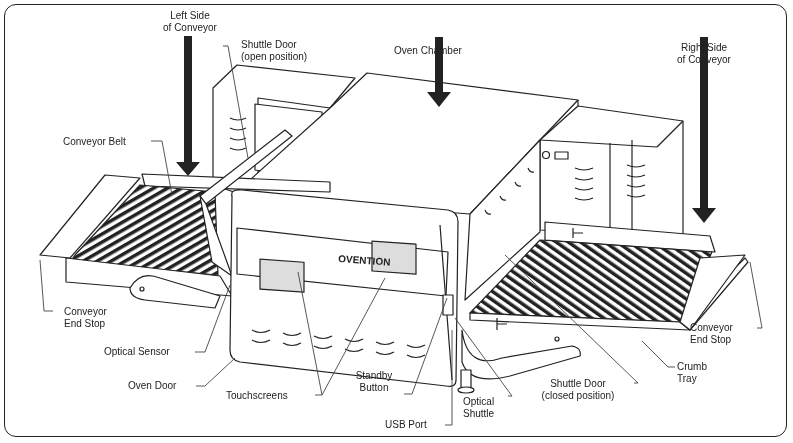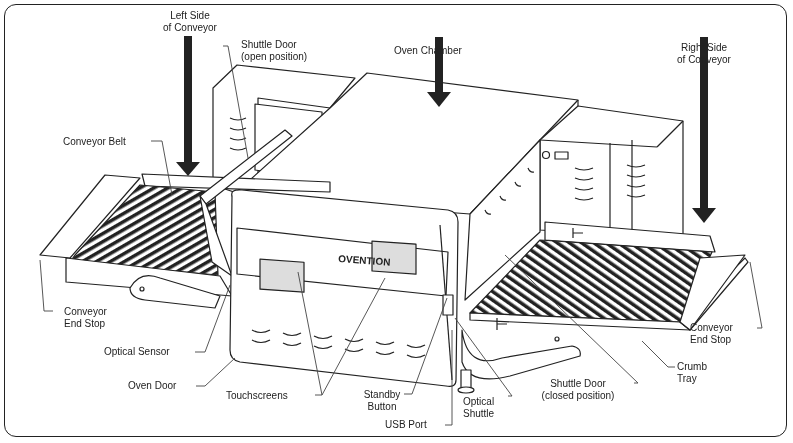--- a/index.html
+++ b/index.html
@@ -148,21 +148,21 @@
 </div>
 <div class="lbl" style="left:104px;top:346px;text-align:center;">
   <div>Optical Sensor</div>
 </div>
 <div class="lbl" style="left:128px;top:380px;">
   <div>Oven Door</div>
 </div>
 <div class="lbl" style="left:226px;top:390px;">
   <div>Touchscreens</div>
 </div>
-<div class="lbl c" style="left:344px;top:389px;width:60px;margin-left:8px;">
+<div class="lbl c" style="left:344px;top:370px;width:60px;">
   <div>Standby</div>
   <div>Button</div>
 </div>
 <div class="lbl" style="left:385px;top:419px;">
   <div>USB Port</div>
 </div>
 <div class="lbl" style="left:463px;top:396px;">
   <div>Optical</div>
   <div>Shuttle</div>
 </div>

